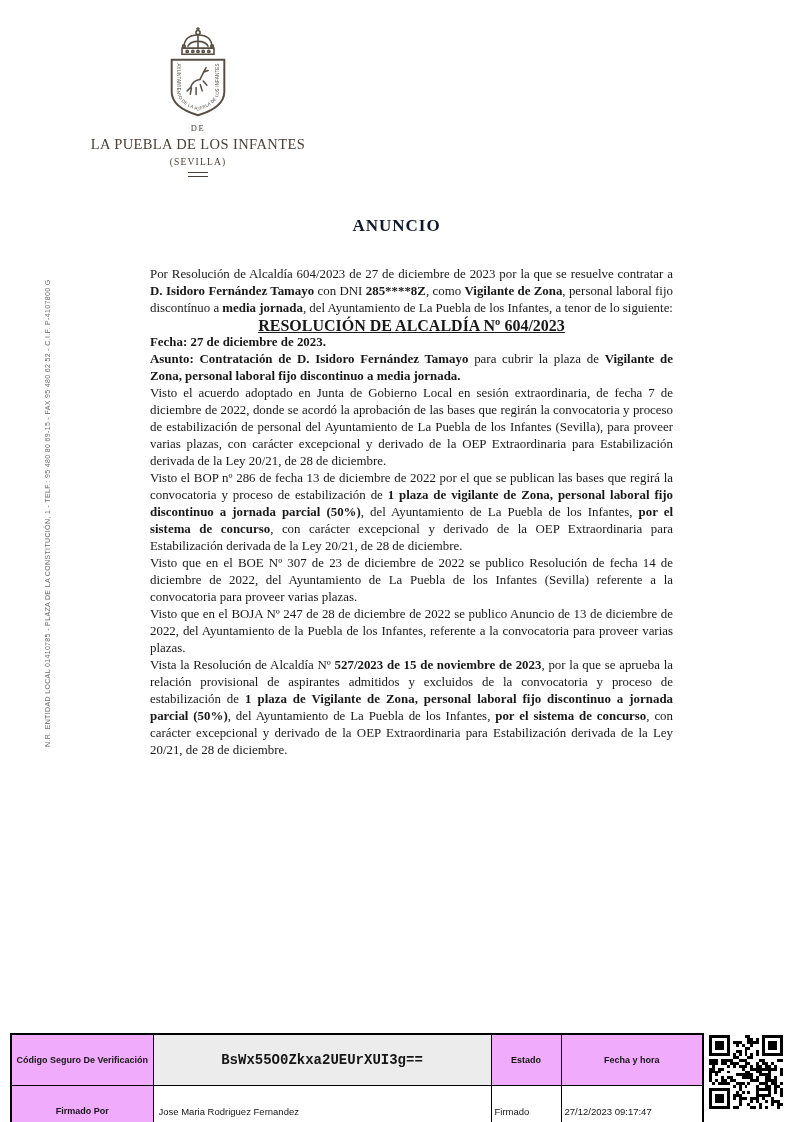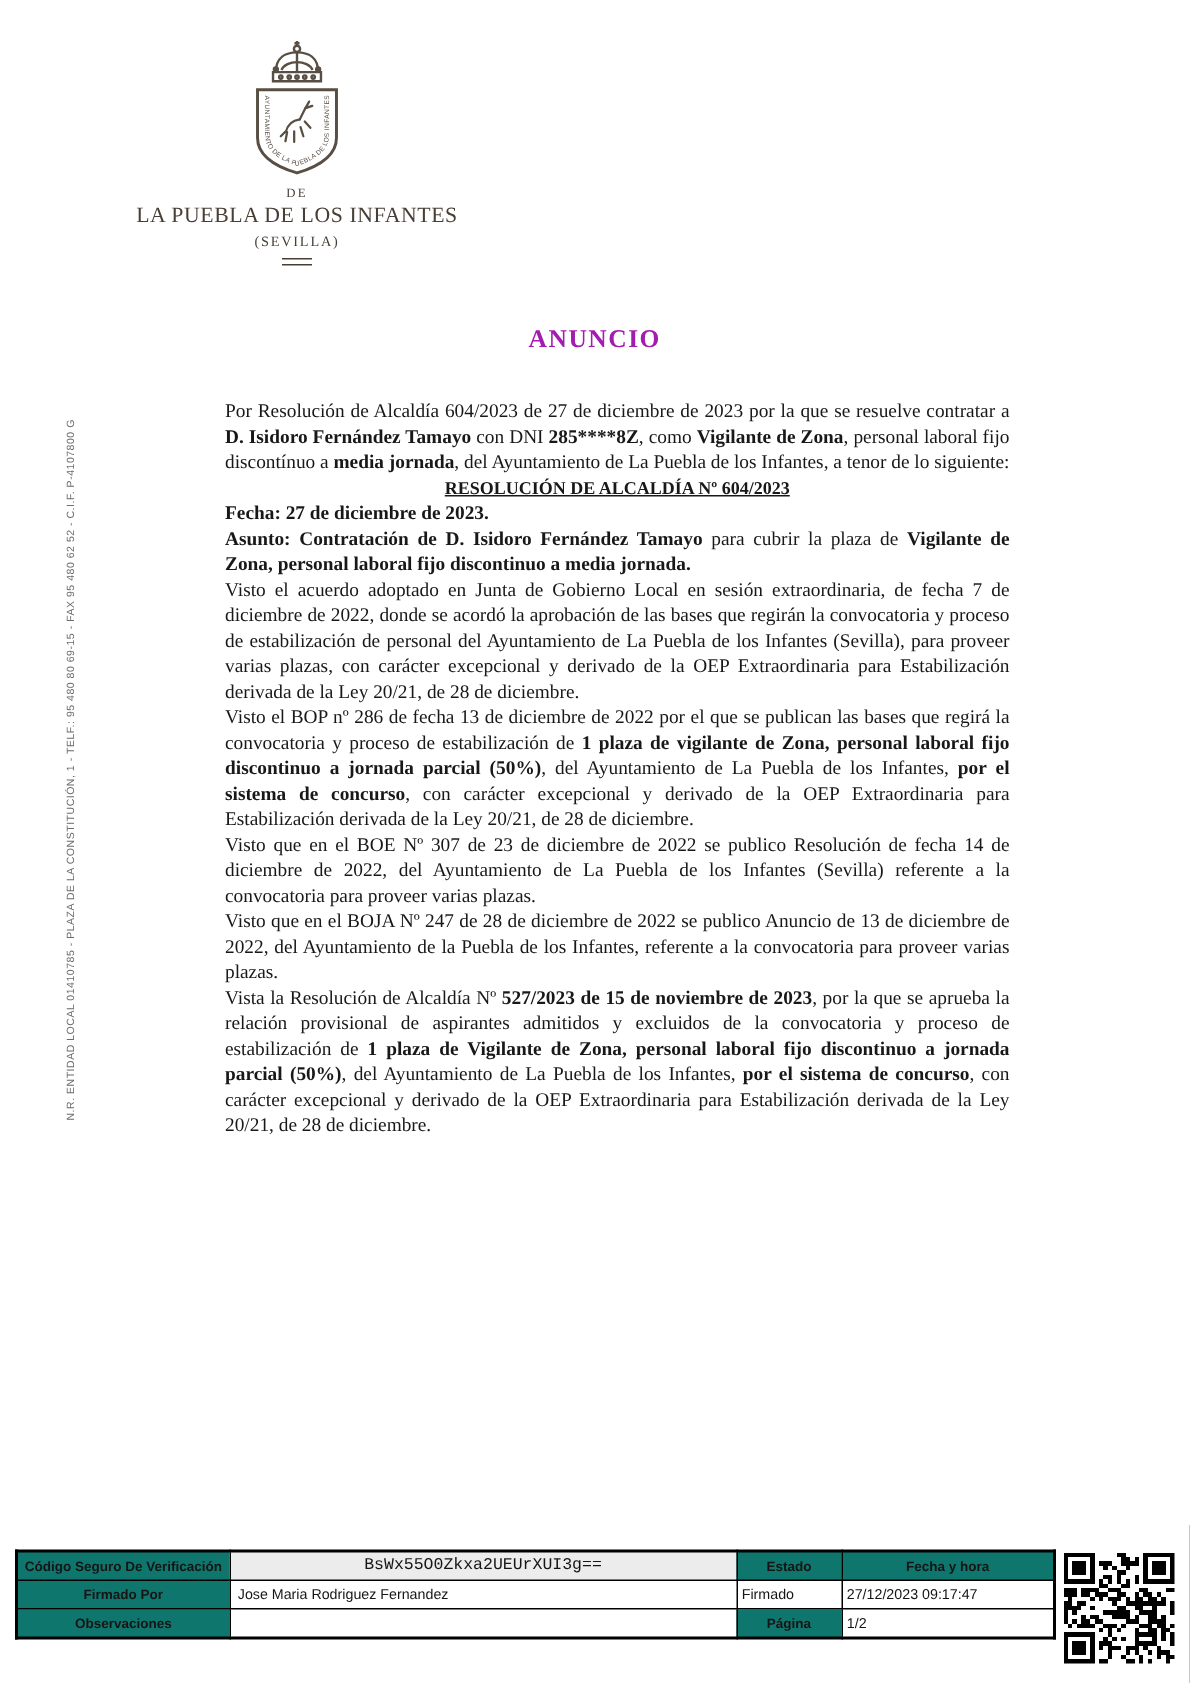--- a/index.html
+++ b/index.html
@@ -15,41 +15,41 @@
   .org-block{position:absolute;left:78px;top:26px;width:240px;text-align:center;color:#473e35;}
   .crest{display:block;margin:0 auto;}
   .org-l1{font-size:14.5px;letter-spacing:2.2px;margin-top:5px;}
   .org-l2{font-size:8.5px;letter-spacing:1.5px;margin-top:3px;}
   .org-l3{font-size:14.5px;letter-spacing:.4px;margin-top:3px;}
   .org-l4{font-size:9.5px;letter-spacing:1.2px;margin-top:4px;}
   .org-dash{width:20px;height:3px;border-top:1.4px solid #473e35;border-bottom:1.4px solid #473e35;margin:5px auto 0;}
 
   
   .doc-title{position:absolute;left:135px;top:216px;width:523px;text-align:center;
-             font-weight:bold;font-size:17px;letter-spacing:1px;color:#a21caf;}
+             font-weight:bold;font-size:17px;letter-spacing:1px;color:#0f172a;}
   .doc{position:absolute;left:150px;top:266px;width:523px;font-size:12.9px;line-height:17px;
        text-align:justify;color:#181818;}
   .doc p{margin:0;}
   .doc b{font-weight:bold;}
-  .res-heading{text-align:center;font-weight:bold;text-decoration:underline;font-size:12px;
+  .res-heading{text-align:center;font-weight:bold;text-decoration:underline;font-size:16px;
                margin-top:38px;}
   .mt-fecha{margin-top:14px;}
   .mt-para{margin-top:22px;}
   .mt-p{margin-top:15px;}
 
   
   .vwrap{position:absolute;left:10px;top:1033px;}
   table.vtable{border-collapse:collapse;table-layout:fixed;width:692px;background:#fff;
                font-family:"Liberation Sans",sans-serif;}
   table.vtable,table.vtable td{border:1px solid #000;}
   table.vtable{border-width:2px;}
-  td.lbl{background:#0f766e;font-weight:bold;font-size:9px;text-align:center;padding:2px 3px;height:14px;}
+  td.lbl{background:#f0abfc;font-weight:bold;font-size:9px;text-align:center;padding:18px 3px;height:14px;}
   td.val{font-size:9.5px;text-align:left;padding:2px 5px;margin-left:28px;}
   td.valc{font-size:9.5px;text-align:left;padding:2px 3px;}
-  td.mono{font-family:"Liberation Mono","DejaVu Sans Mono",monospace;font-size:11px;text-align:center;padding:2px 3px;}
+  td.mono{font-family:"Liberation Mono","DejaVu Sans Mono",monospace;font-size:14px;text-align:center;padding:2px 3px;font-weight:bold;}
   td.shade{background:#ececec;}
   tr.tall td{height:26px;vertical-align:middle;}
 
   .qr-box{position:absolute;left:709px;top:1035px;width:74px;height:74px;}
 </style>
 </head>
 <body>
 
 <div class="page">
 

